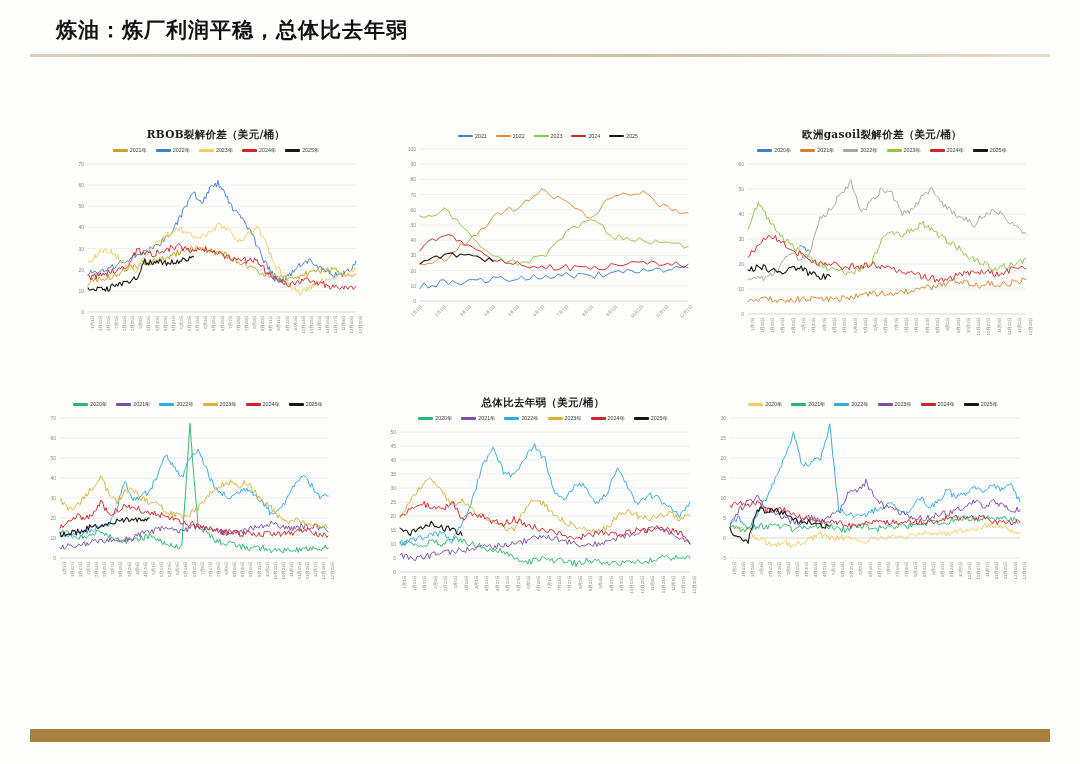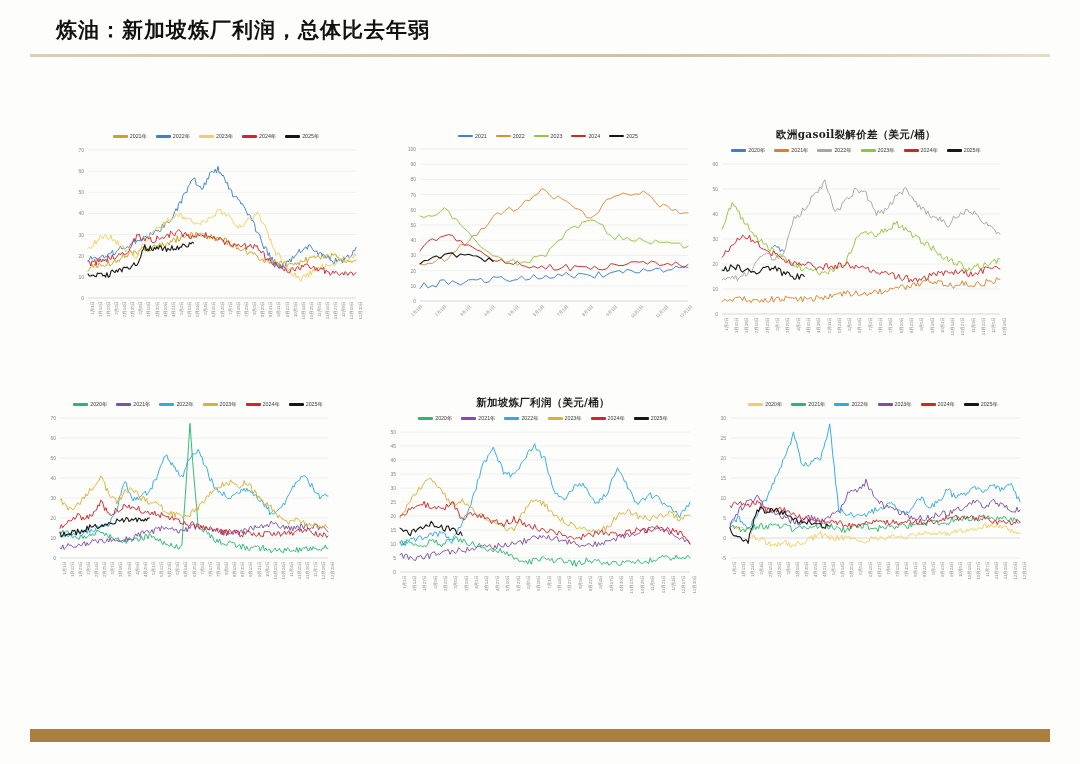--- a/index.html
+++ b/index.html
@@ -69,26 +69,27 @@
   }
   .xlabel.rot90 { transform: rotate(-90deg) translate(-100%, 0); }
   .xlabel.rot45 { transform: rotate(-45deg); transform-origin: right top; text-align: right; }
 </style>
 </head>
 <body>
 
 <div class="slide">
 
   <div class="header">
-    <div class="slide-title">炼油：新加坡炼厂利润，总体比去年弱</div>
+    <div class="slide-title">炼油：炼厂利润平稳，总体比去年弱</div>
     <div class="header-rule"></div>
   </div>
 
   <div id="chart-host">
       <div class="chart" style="left: 66px; top: 128px; width: 300px;">
+        <div class="chart-title">RBOB裂解价差（美元/桶）</div>
         <div class="legend">
           <div class="legend-item">
             <span class="legend-swatch" style="background: rgb(201, 162, 39);"></span>
             <span class="legend-label">2021年</span>
           </div>
           <div class="legend-item">
             <span class="legend-swatch" style="background: rgb(63, 127, 208);"></span>
             <span class="legend-label">2022年</span>
           </div>
           <div class="legend-item">
@@ -234,21 +235,21 @@
             <span class="xlabel rot45" style="left: 129.818px; top: 1px;">6月1日</span>
             <span class="xlabel rot45" style="left: 154.182px; top: 1px;">7月1日</span>
             <span class="xlabel rot45" style="left: 178.545px; top: 1px;">8月1日</span>
             <span class="xlabel rot45" style="left: 202.909px; top: 1px;">9月1日</span>
             <span class="xlabel rot45" style="left: 227.273px; top: 1px;">10月1日</span>
             <span class="xlabel rot45" style="left: 251.636px; top: 1px;">11月1日</span>
             <span class="xlabel rot45" style="left: 276px; top: 1px;">12月1日</span>
           </div>
         </div>
       </div>
-      <div class="chart" style="left: 700px; top: 128px; width: 312px;">
+      <div class="chart" style="left: 726px; top: 128px; width: 312px;">
         <div class="chart-title">欧洲gasoil裂解价差（美元/桶）</div>
         <div class="legend">
           <div class="legend-item">
             <span class="legend-swatch" style="background: rgb(63, 127, 208);"></span>
             <span class="legend-label">2020年</span>
           </div>
           <div class="legend-item">
             <span class="legend-swatch" style="background: rgb(217, 130, 43);"></span>
             <span class="legend-label">2021年</span>
           </div>
@@ -414,21 +415,21 @@
             <span class="xlabel rot90" style="left: 250.994px; top: 1px;">11月4日</span>
             <span class="xlabel rot90" style="left: 259.115px; top: 1px;">11月15日</span>
             <span class="xlabel rot90" style="left: 267.236px; top: 1px;">11月26日</span>
             <span class="xlabel rot90" style="left: 275.358px; top: 1px;">12月7日</span>
             <span class="xlabel rot90" style="left: 283.479px; top: 1px;">12月18日</span>
             <span class="xlabel rot90" style="left: 291.6px; top: 1px;">12月29日</span>
           </div>
         </div>
       </div>
       <div class="chart" style="left: 378px; top: 396px; width: 330px;">
-        <div class="chart-title">新加坡炼厂利润（美元/桶）</div>
+        <div class="chart-title">总体比去年弱（美元/桶）</div>
         <div class="legend">
           <div class="legend-item">
             <span class="legend-swatch" style="background: rgb(43, 182, 115);"></span>
             <span class="legend-label">2020年</span>
           </div>
           <div class="legend-item">
             <span class="legend-swatch" style="background: rgb(123, 79, 168);"></span>
             <span class="legend-label">2021年</span>
           </div>
           <div class="legend-item">

